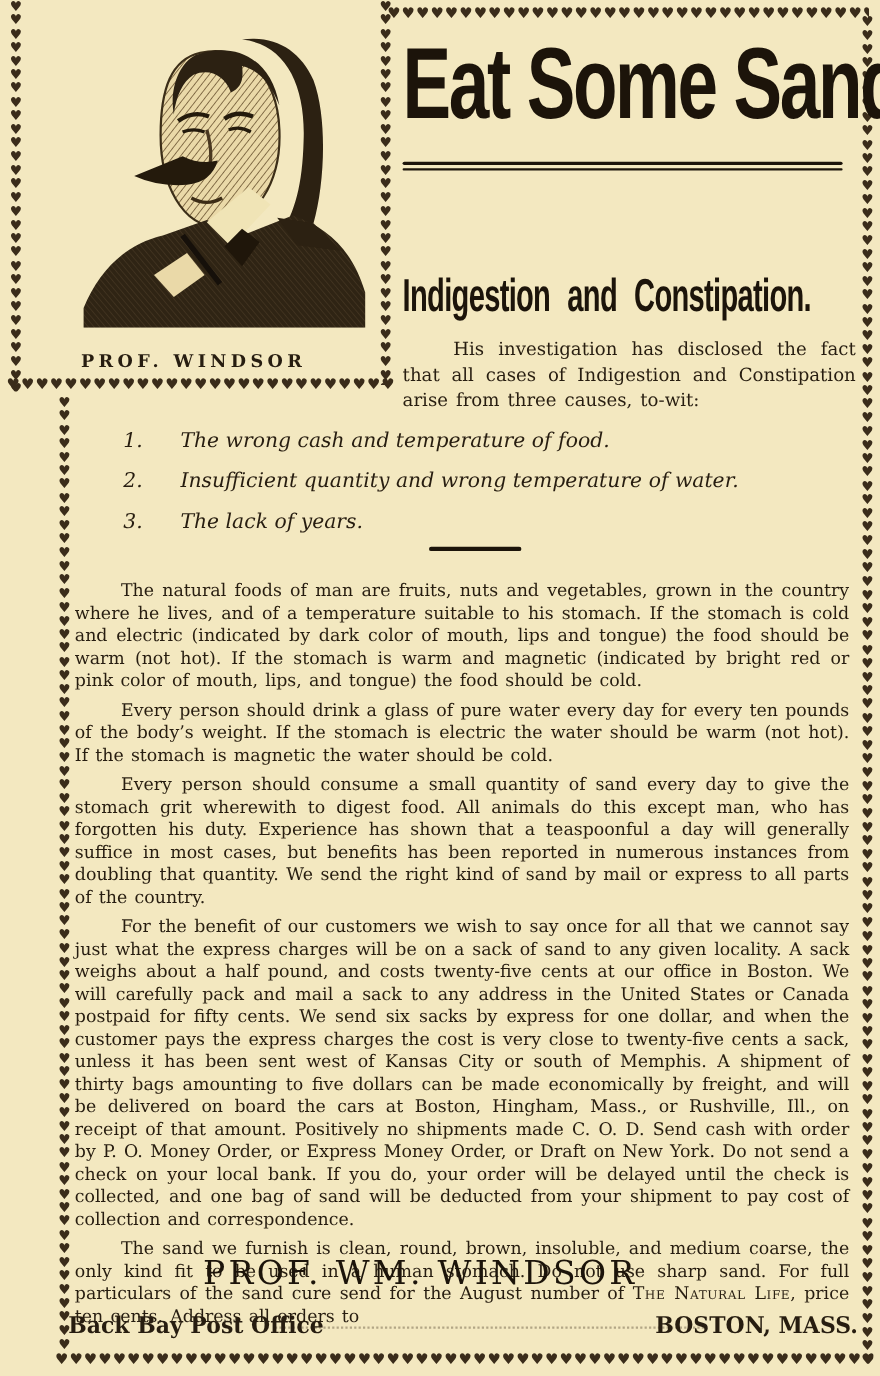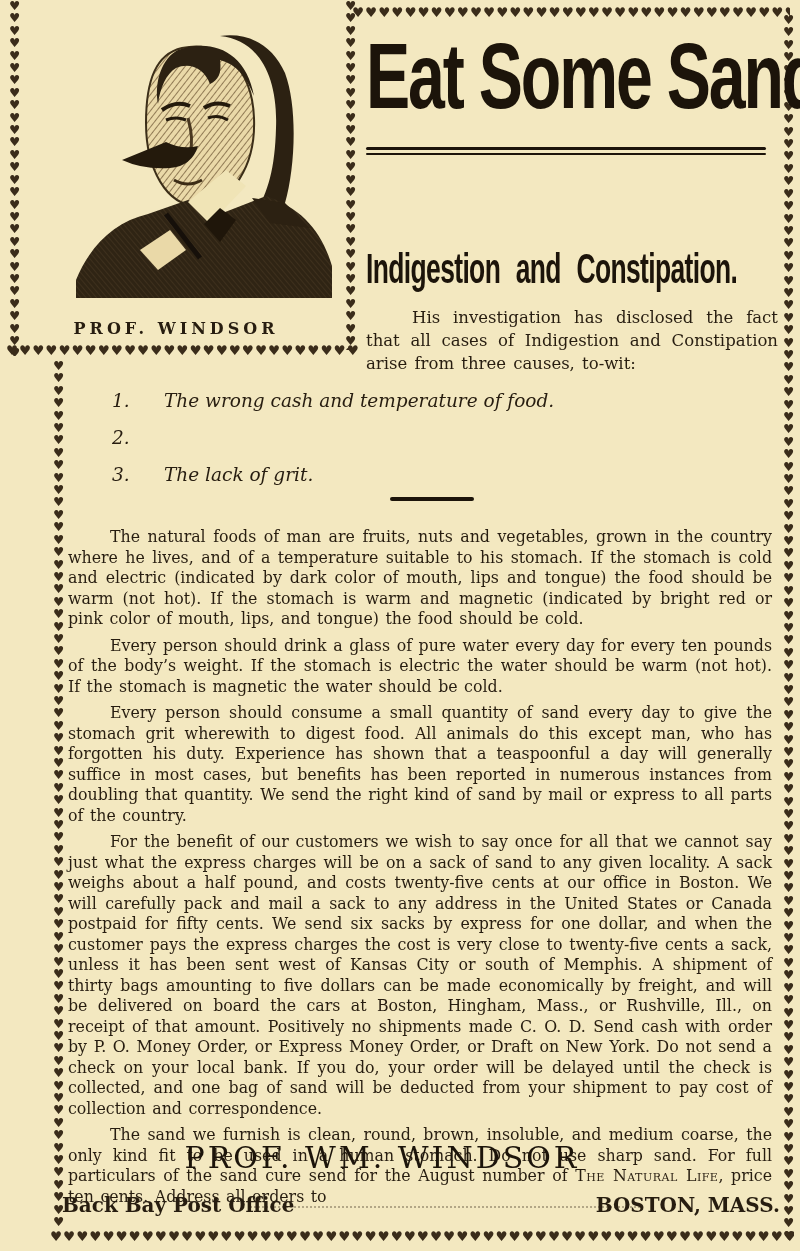--- a/index.html
+++ b/index.html
@@ -142,24 +142,25 @@
   <h2 class="subheadline">Indigestion and Constipation.</h2>
   <p class="investigation">His investigation has disclosed the fact that all cases of Indigestion and Constipation arise from three causes, to-wit:</p>
 
   <div class="causes">
     <div class="cause-row">
       <span class="cause-num">1.</span>
       <span class="cause-text">The wrong cash and temperature of food.</span>
     </div>
     <div class="cause-row">
       <span class="cause-num">2.</span>
+      <span class="cause-text">Insufficient quantity and wrong temperature of water.</span>
     </div>
     <div class="cause-row">
       <span class="cause-num">3.</span>
-      <span class="cause-text">The lack of grit.</span>
+      <span class="cause-text">The lack of years.</span>
     </div>
   </div>
 
   <div class="list-divider"></div>
 
   <div class="bodycopy">
     <p>The natural foods of man are fruits, nuts and vegetables, grown in the country where he lives, and of a temperature suitable to his stomach.  If the stomach is cold and electric (indicated by dark color of mouth, lips and tongue) the food should be warm (not hot).  If the stomach is warm and magnetic (indicated by bright red or pink color of mouth, lips, and tongue) the food should be cold.</p>
     <p>Every person should drink a glass of pure water every day for every ten pounds of the body’s weight.  If the stomach is electric the water should be warm (not hot).  If the stomach is magnetic the water should be cold.</p>
     <p>Every person should consume a small quantity of sand every day to give the stomach grit wherewith to digest food.  All animals do this except man, who has forgotten his duty.  Experience has shown that a teaspoonful a day will generally suffice in most cases, but benefits has been reported in numerous instances from doubling that quantity.  We send the right kind of sand by mail or express to all parts of the country.</p>
     <p>For the benefit of our customers we wish to say once for all that we cannot say just what the express charges will be on a sack of sand to any given locality.  A sack weighs about a half pound, and costs twenty-five cents at our office in Boston.  We will carefully pack and mail a sack to any address in the United States or Canada postpaid for fifty cents.  We send six sacks by express for one dollar, and when the customer pays the express charges the cost is very close to twenty-five cents a sack, unless it has been sent west of Kansas City or south of Memphis.  A shipment of thirty bags amounting to five dollars can be made economically by freight, and will be delivered on board the cars at Boston, Hingham, Mass., or Rushville, Ill., on receipt of that amount.  Positively no shipments made C. O. D.  Send cash with order by P. O. Money Order, or Express Money Order, or Draft on New York.  Do not send a check on your local bank.  If you do, your order will be delayed until the check is collected, and one bag of sand will be deducted from your shipment to pay cost of collection and correspondence.</p>

